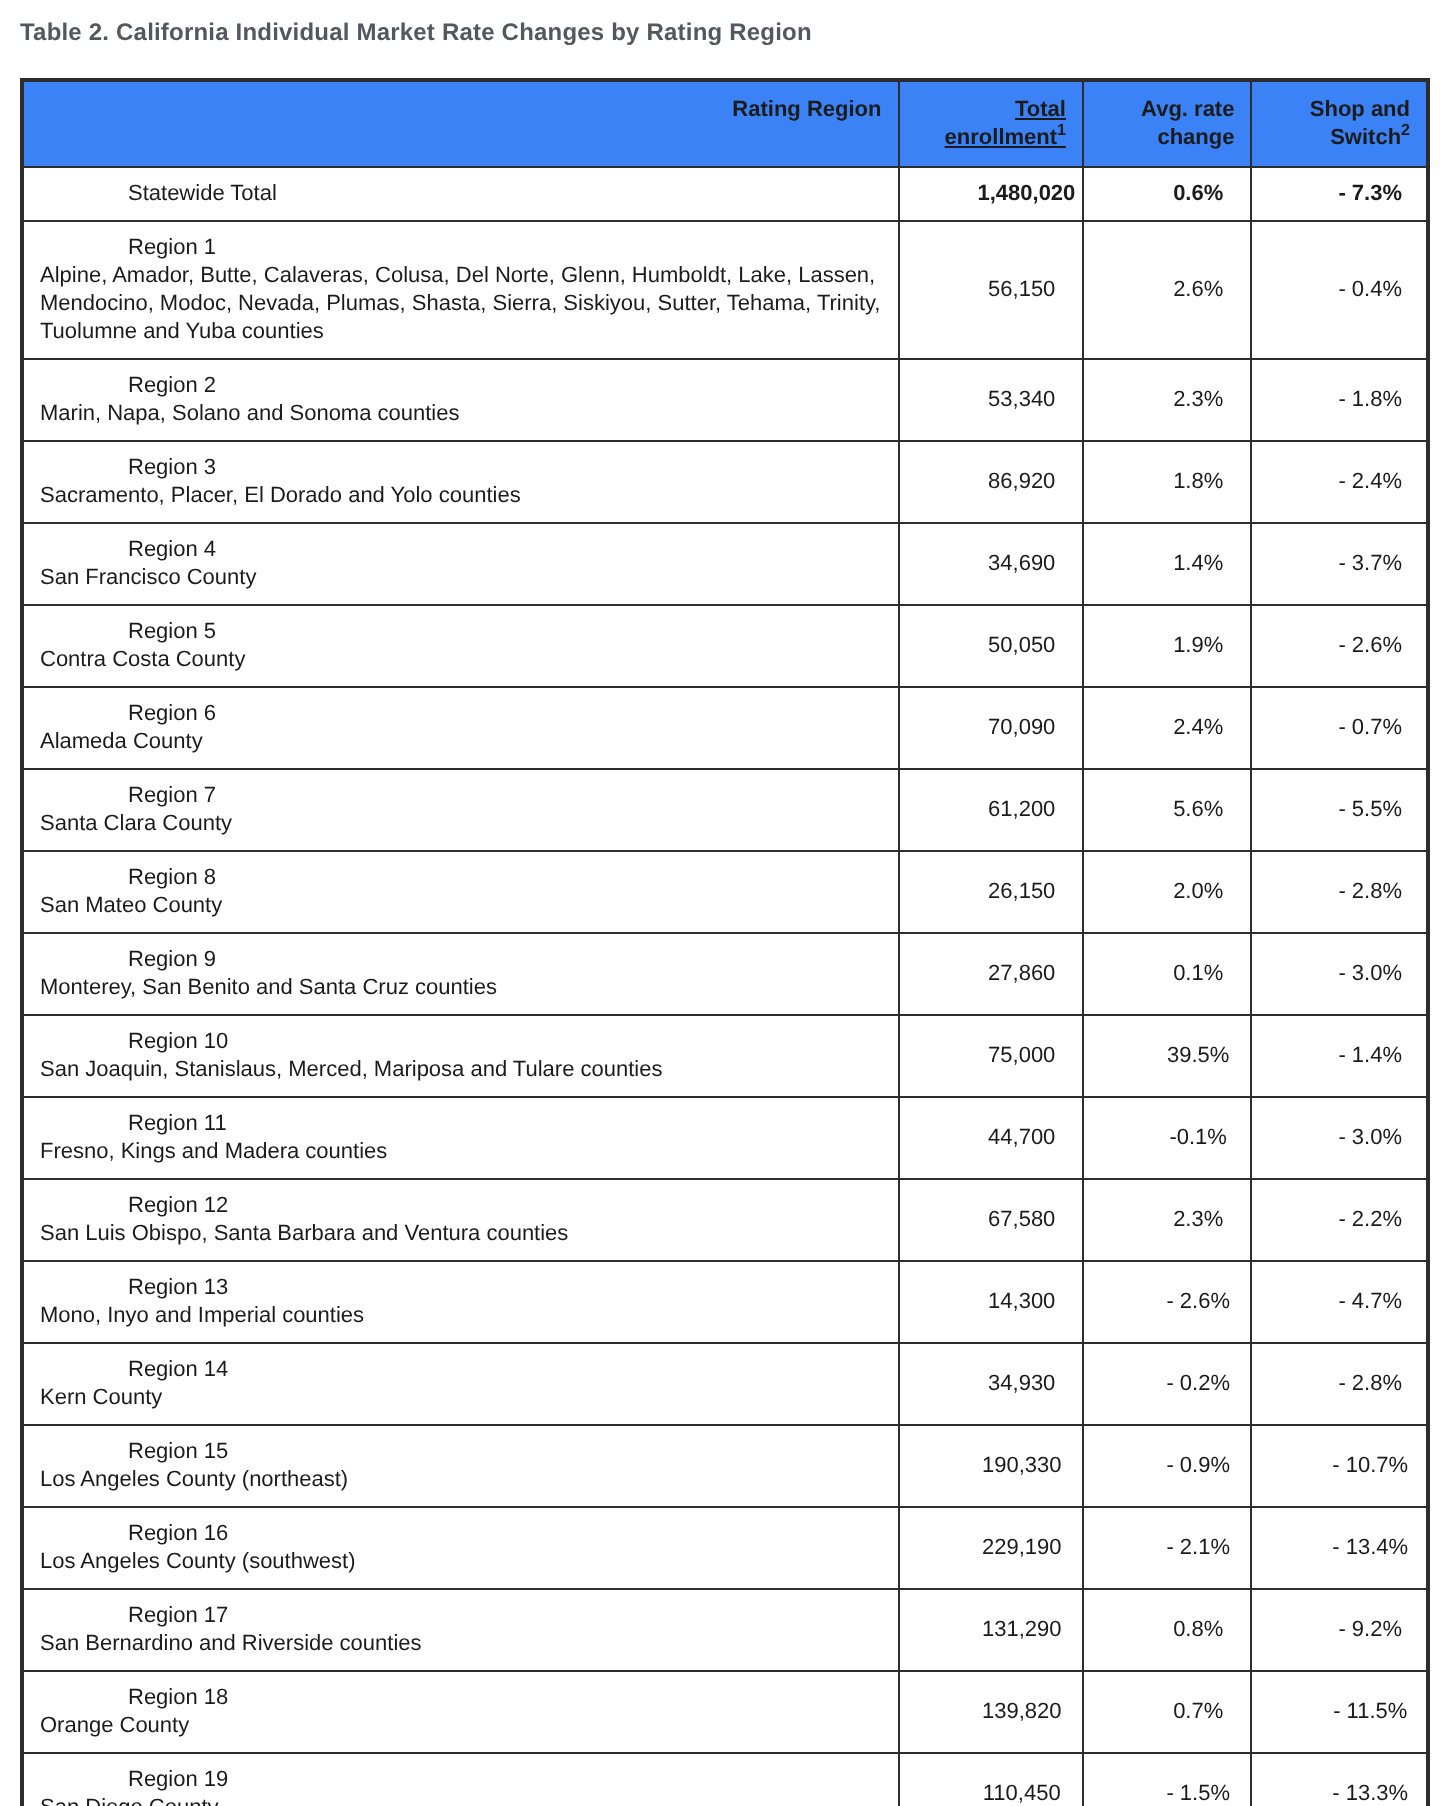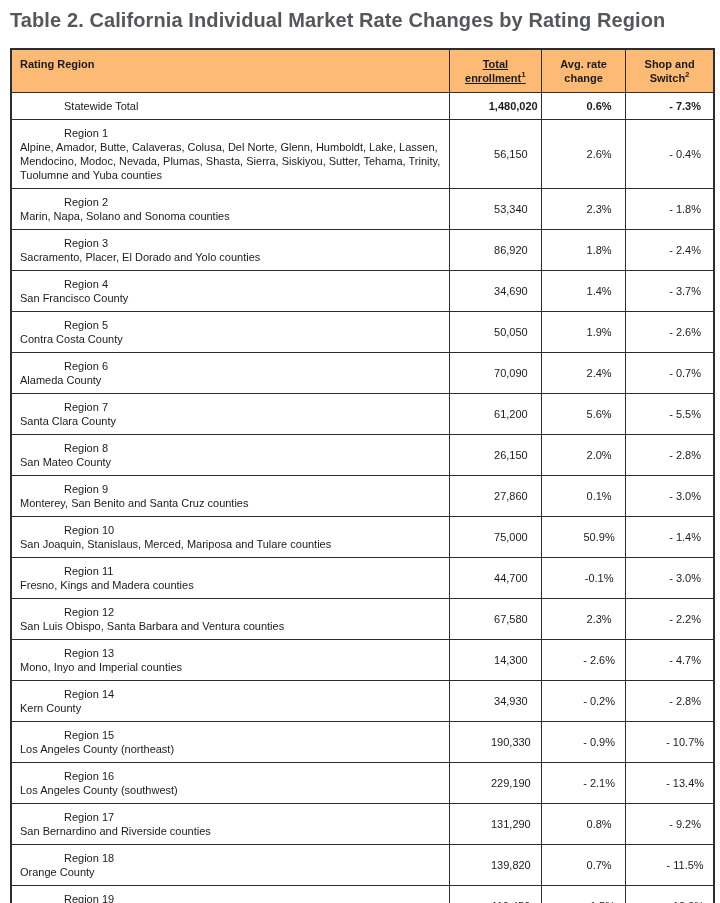--- a/index.html
+++ b/index.html
@@ -6,43 +6,44 @@
   html, body { margin: 0; padding: 0; background: #ffffff; }
   .page {
     width: 720px;
     height: 903px;
     background: #ffffff;
     padding: 9px 5px 0 10px;
     font-family: "Liberation Sans", sans-serif;
     overflow: hidden;
   }
   .table-title {
-    font-size: 20px;
+    font-size: 12px;
     font-weight: bold;
     color: #54585c;
     margin: 0 0 16px 0;
     letter-spacing: 0.1px;
   }
   table.rate-table {
     border-collapse: collapse;
     width: 705px;
     table-layout: fixed;
     border: 2px solid #2d2d2d;
   }
   .rate-table th, .rate-table td {
     border: 1px solid #2d2d2d;
     color: #1b1b1b;
   }
   .rate-table thead th {
-    background: #fdba74;
+    background: #3b82f6;
     font-size: 11px;
     line-height: 14px;
     padding: 7px 8px;
     vertical-align: top;
     font-weight: bold;
+    text-align: right;
   }
   th.col-region { text-align: left; width: 437px; }
   th.col-num { text-align: center; }
   th.col-enrollment { width: 92px; text-decoration: underline; }
   th.col-rate { width: 84px; }
   th.col-shop { width: 88px; }
   .rate-table td {
     font-size: 11px;
     line-height: 14px;
     padding: 6px 8px;
@@ -172,21 +173,21 @@
       <td class="num-cell">0.1%</td>
       <td class="num-cell">- 3.0%</td>
     </tr>
 
     <tr>
       <td class="region-cell">
         <div class="region-name">Region 10</div>
         <div class="region-counties">San Joaquin, Stanislaus, Merced, Mariposa and Tulare counties</div>
       </td>
       <td class="num-cell">75,000</td>
-      <td class="num-cell">50.9%</td>
+      <td class="num-cell">39.5%</td>
       <td class="num-cell">- 1.4%</td>
     </tr>
 
     <tr>
       <td class="region-cell">
         <div class="region-name">Region 11</div>
         <div class="region-counties">Fresno, Kings and Madera counties</div>
       </td>
       <td class="num-cell">44,700</td>
       <td class="num-cell">-0.1%</td>

